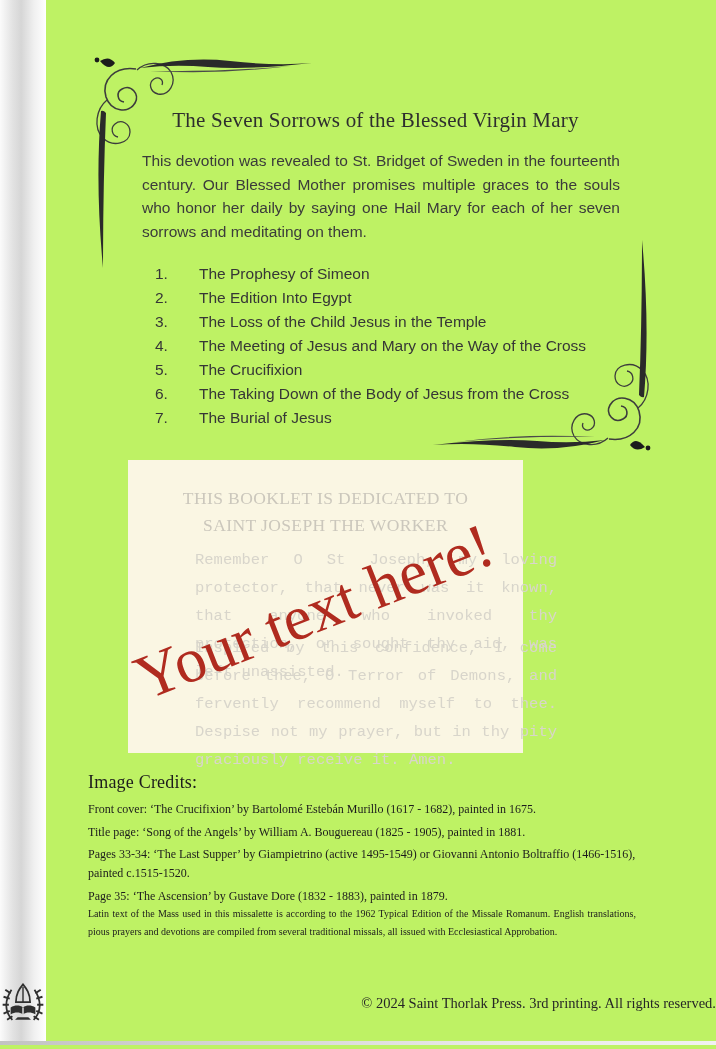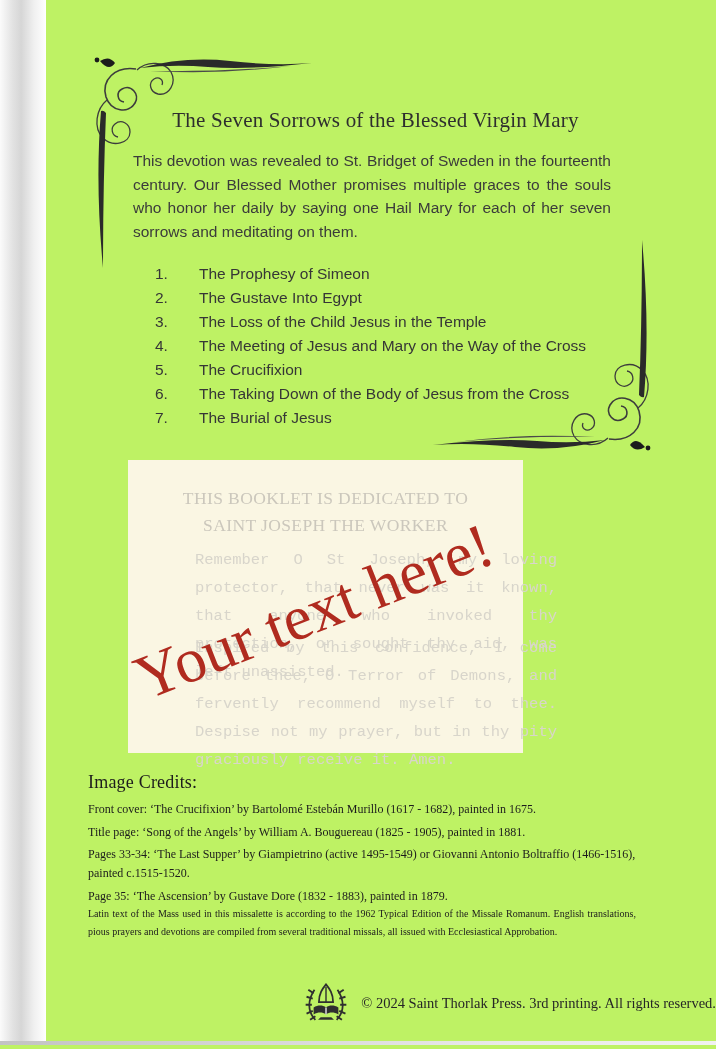--- a/index.html
+++ b/index.html
@@ -15,21 +15,21 @@
   .bottom-rule {
     position:absolute; left:0; top:1041px; width:716px; height:4px;
     background:linear-gradient(90deg,#c3c3c3,#d9d9d9 40%,#e9e9e9 70%,#f1f1f1);
   }
   .frame-svg { position:absolute; left:90px; top:53px; width:565px; height:402px; }
   .page-title {
     position:absolute; left:103px; top:108px; width:545px; text-align:center;
     font-size:21px; color:#2e2e2e; letter-spacing:0.2px;
   }
   .intro {
-    position:absolute; left:133px; top:149px; width:478px; text-align:justify;
+    position:absolute; left:142px; top:149px; width:478px; text-align:justify;
     font-family:"Liberation Sans", sans-serif; font-size:15.5px; line-height:23.5px; color:#3b3b3b;
   }
   .sorrows { position:absolute; left:155px; top:262px; width:470px;
     font-family:"Liberation Sans", sans-serif; font-size:15.5px; color:#363636; }
   .sorrow-row { display:flex; height:24px; align-items:center; }
   .sorrow-num { width:44px; flex:0 0 44px; }
   .dedication-box {
     position:absolute; left:128px; top:460px; width:395px; height:293px;
     background:#faf6e3;
   }
@@ -51,21 +51,21 @@
   }
   .credits { position:absolute; left:88px; top:772px; width:548px; color:#1c1c1c; }
   .credits-heading { font-size:18px; font-weight:normal; margin-bottom:7px; letter-spacing:0.2px; }
   .credit-item { font-size:12px; line-height:19px; margin-bottom:3.5px; }
   .colophon {
     position:absolute; left:88px; top:905px; width:548px; text-align:justify;
     font-size:10px; line-height:18px; color:#1c1c1c;
   }
   .footer {
     position:absolute; left:0; top:980px; width:716px;
-    display:flex; justify-content:flex-end; align-items:center; gap:12px;
+    display:flex; justify-content:space-between; align-items:center; gap:12px;
   }
   .footer-logo { width:46px; height:46px; flex:0 0 46px; }
   .footer-text { text-align:center; color:#262626; }
   .footer-line1 { font-size:14.5px; line-height:20px; }
   .footer-line2 { font-size:15.5px; line-height:21px; letter-spacing:0.4px; }
 </style>
 </head>
 <body>
 
 <div class="page">
@@ -91,21 +91,21 @@
 
   <p class="intro">This devotion was revealed to St. Bridget of Sweden in the fourteenth century. Our Blessed Mother promises multiple graces to the souls who honor her daily by saying one Hail Mary for each of her seven sorrows and meditating on them.</p>
 
   <div class="sorrows">
     <div class="sorrow-row">
       <span class="sorrow-num">1.</span>
       <span>The Prophesy of Simeon</span>
     </div>
     <div class="sorrow-row">
       <span class="sorrow-num">2.</span>
-      <span>The Gustave Into Egypt</span>
+      <span>The Edition Into Egypt</span>
     </div>
     <div class="sorrow-row">
       <span class="sorrow-num">3.</span>
       <span>The Loss of the Child Jesus in the Temple</span>
     </div>
     <div class="sorrow-row">
       <span class="sorrow-num">4.</span>
       <span>The Meeting of Jesus and Mary on the Way of the Cross</span>
     </div>
     <div class="sorrow-row">

